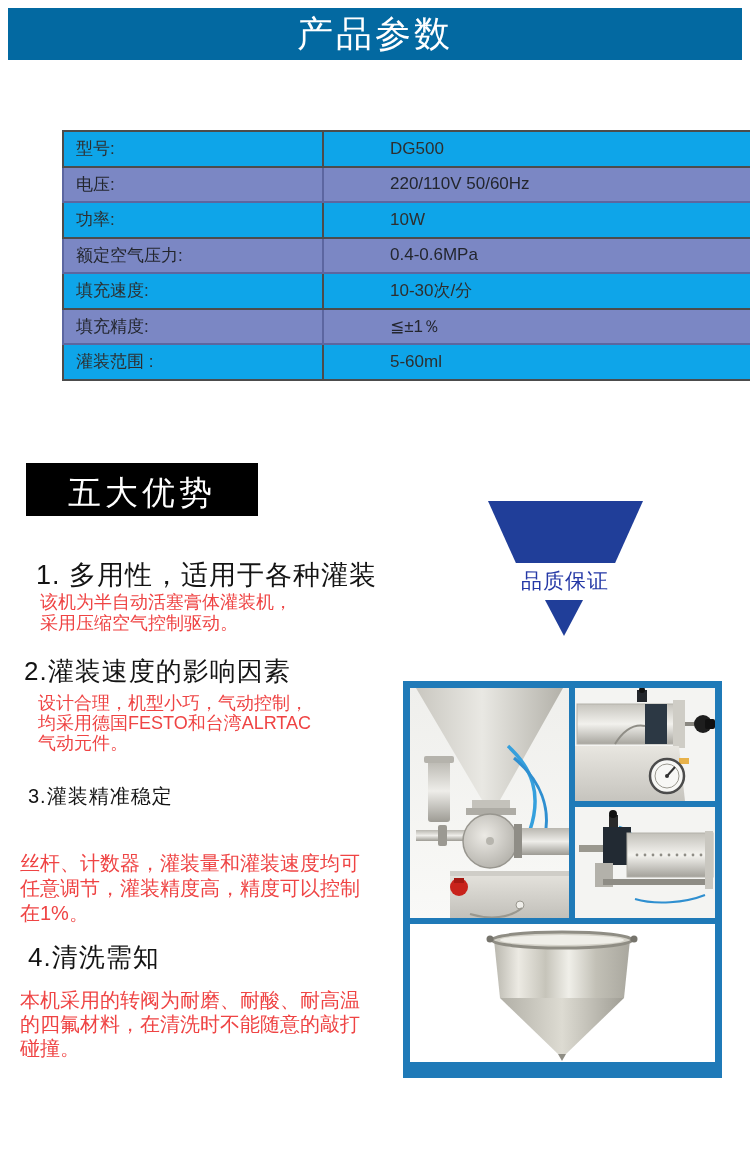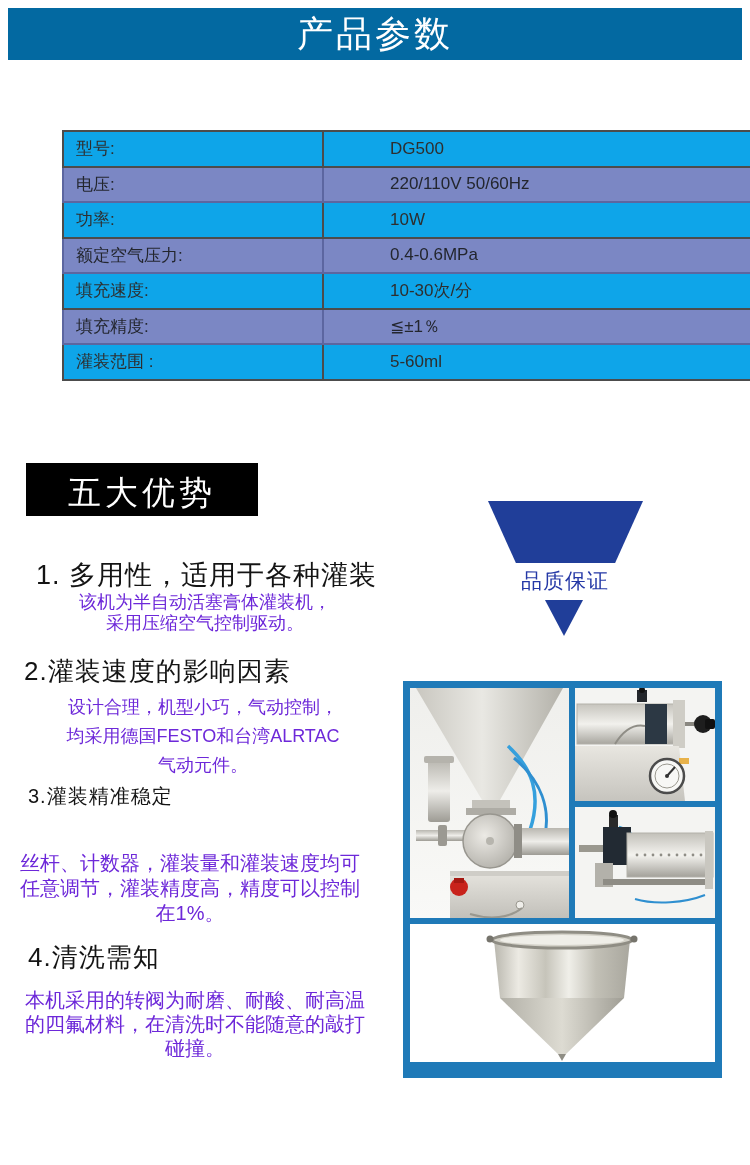--- a/index.html
+++ b/index.html
@@ -26,25 +26,25 @@
   .spec-table td.val{width:382px;padding-left:66px;}
   .spec-table tr.hl td{background:#7b87c4;border-color:#5c66a0;color:#23262e;}
   
   .adv-banner{
     position:absolute;left:26px;top:463px;width:232px;height:53px;background:#000;
     color:#fff;display:flex;align-items:flex-end;justify-content:center;
     font-size:33px;letter-spacing:4px;
   }
   
   .sec-heading{position:absolute;color:#141414;letter-spacing:1px;white-space:nowrap;}
-  .sec-body{position:absolute;color:#6d28d9;white-space:pre-line;text-align:center;}
+  .sec-body{position:absolute;color:#ef4444;white-space:pre-line;}
   .h1{left:36px;top:548px;font-size:27px;margin-top:9px;}
   .b1{left:40px;top:592px;font-size:18px;line-height:21px;width:330px;}
   .h2{left:24px;top:654px;font-size:26px;}
-  .b2{left:38px;top:693px;font-size:18px;line-height:29px;width:330px;}
+  .b2{left:38px;top:693px;font-size:18px;line-height:20px;width:330px;}
   .h3{left:28px;top:783px;font-size:20px;}
   .b3{left:20px;top:827px;font-size:20px;line-height:25px;width:340px;margin-top:24px;}
   .h4{left:28px;top:940px;font-size:26px;}
   .b4{left:20px;top:988px;font-size:20px;line-height:24px;width:350px;}
   
   .funnel-top{
     position:absolute;left:488px;top:501px;width:155px;height:62px;background:#203e99;
     -webkit-clip-path:polygon(0 0,100% 0,82% 100%,18% 100%);
     clip-path:polygon(0 0,100% 0,82% 100%,18% 100%);
   }

